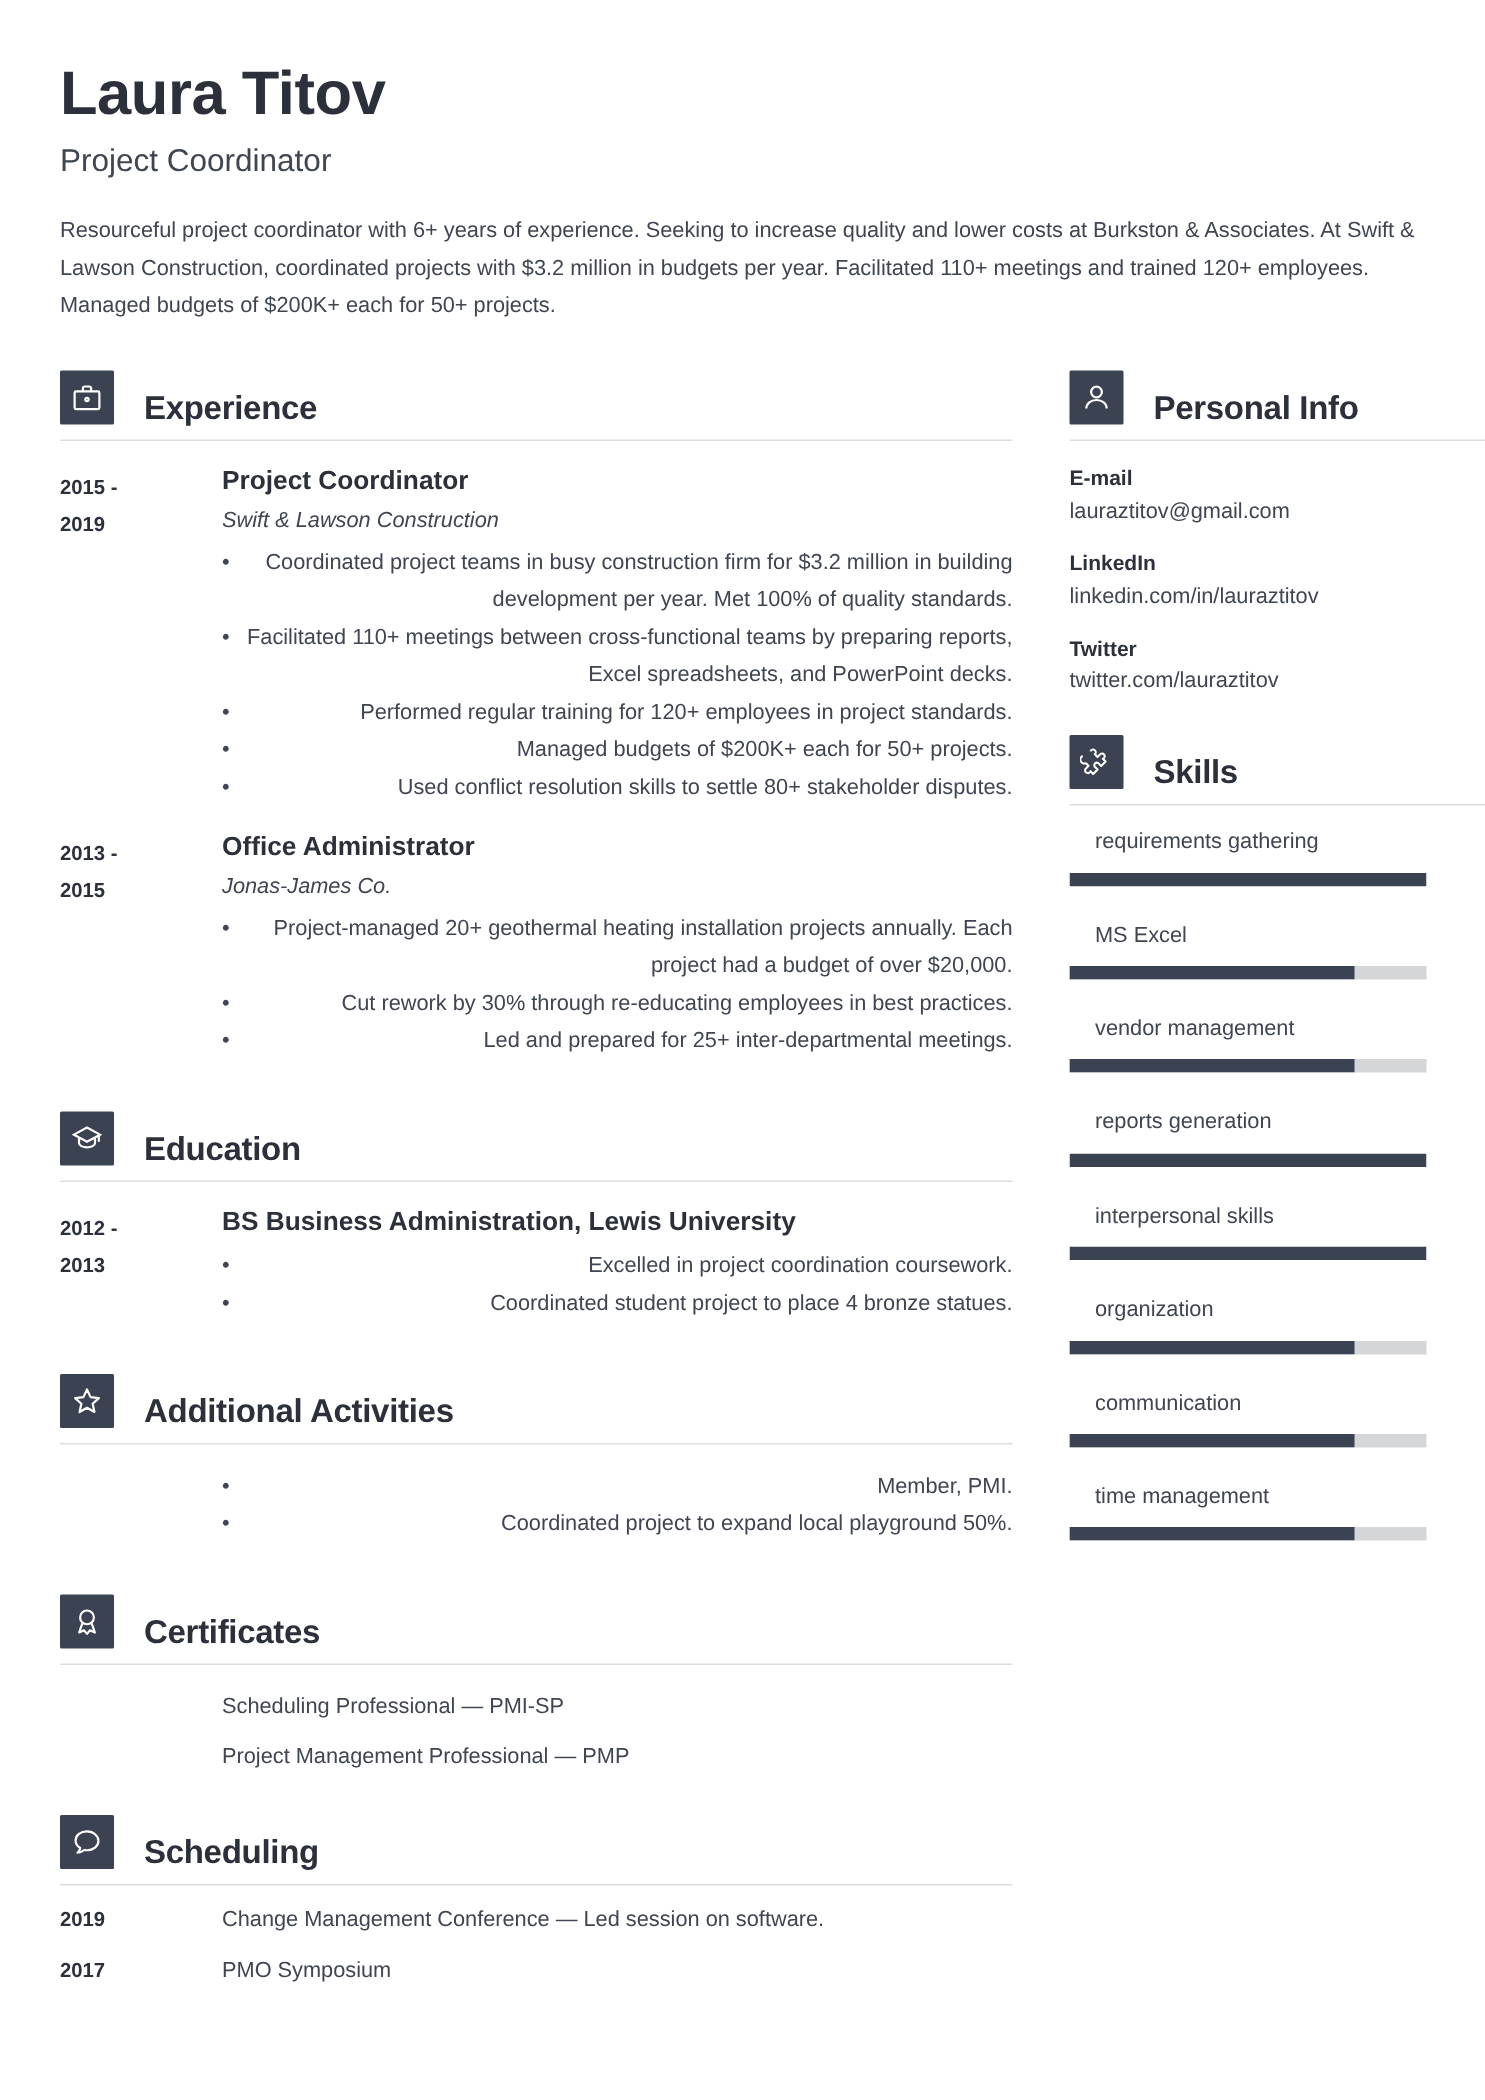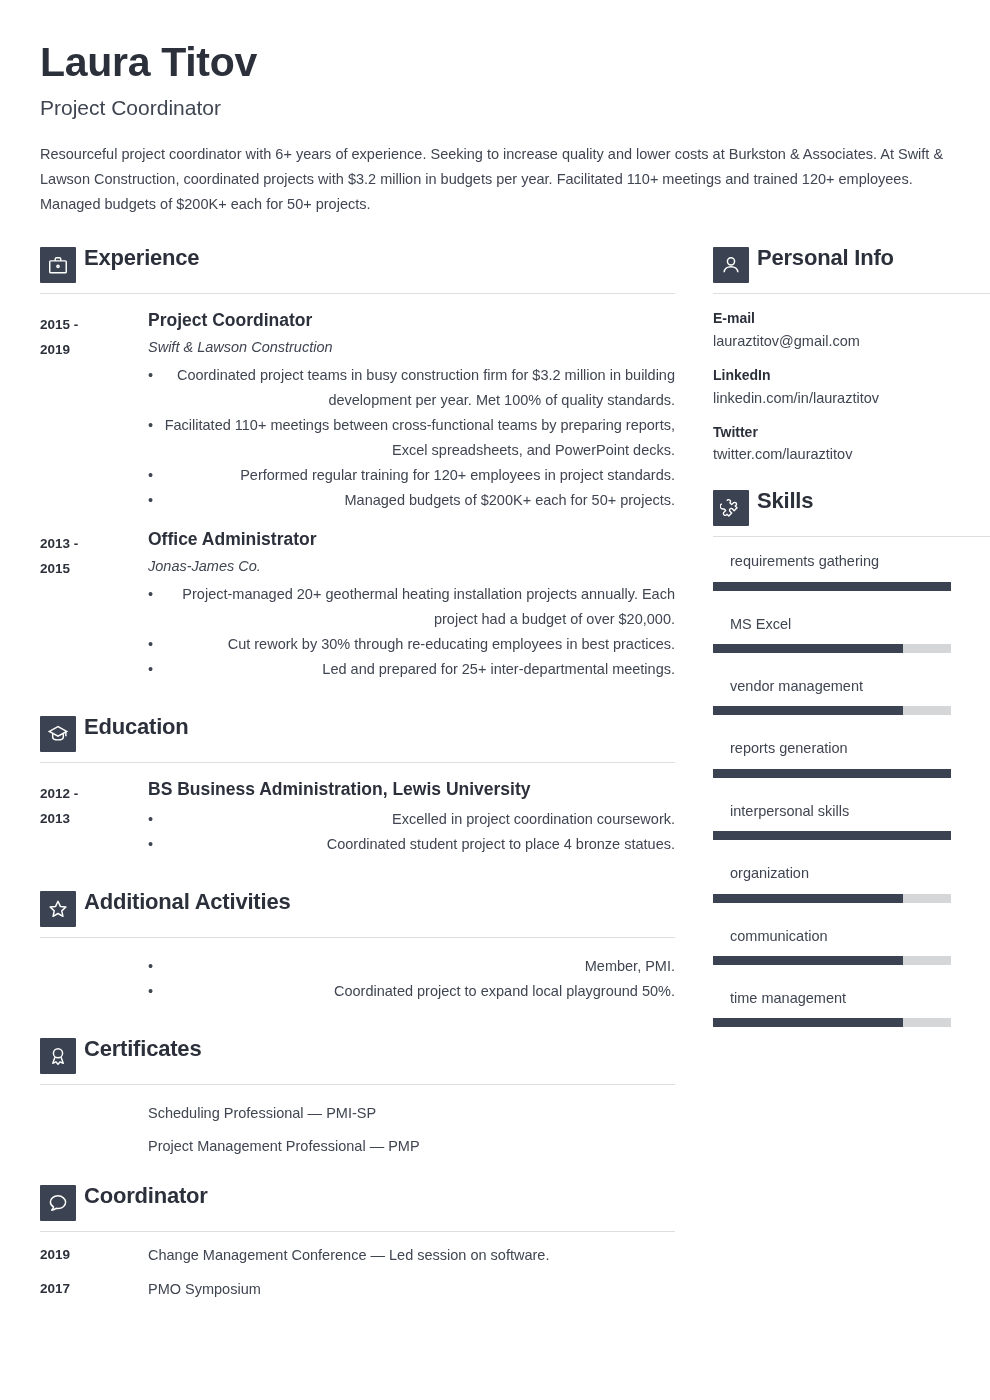--- a/index.html
+++ b/index.html
@@ -54,22 +54,22 @@
     margin-top: 22px;
     align-items: flex-start;
   }
   .col-main { width: 635px; flex: 0 0 635px; }
   .col-side { width: 278px; flex: 0 0 278px; margin-left: 38px; }
 
   
   .section { margin-bottom: 0; }
   .sec-head {
     display: flex;
-    align-items: flex-start;
-    gap: 8px;
+    align-items: flex-end;
+    gap: 20px;
     padding-top: 4px;
   }
   .sec-icon {
     width: 36px;
     height: 36px;
     background: #3b4251;
     flex: 0 0 36px;
     display: flex;
     align-items: center;
     justify-content: center;
@@ -231,20 +231,21 @@
             <span>2019</span>
           </div>
           <div class="entry-body">
             <div class="entry-role">Project Coordinator</div>
             <div class="entry-org">Swift &amp; Lawson Construction</div>
             <ul class="bullets">
               <li>Coordinated project teams in busy construction firm for $3.2 million in building development per year. Met 100% of quality standards.</li>
               <li>Facilitated 110+ meetings between cross-functional teams by preparing reports, Excel spreadsheets, and PowerPoint decks.</li>
               <li>Performed regular training for 120+ employees in project standards.</li>
               <li>Managed budgets of $200K+ each for 50+ projects.</li>
+              <li>Used conflict resolution skills to settle 80+ stakeholder disputes.</li>
             </ul>
           </div>
         </div>
 
         <div class="entry">
           <div class="entry-date">
             <span>2013 -</span>
             <span>2015</span>
           </div>
           <div class="entry-body">
@@ -338,21 +339,21 @@
 
       <div class="spacer-md"></div>
 
       <div class="section">
         <div class="sec-head">
           <span class="sec-icon">
             <svg width="22" height="22" viewBox="0 0 24 24" fill="none" stroke="#ffffff" stroke-width="1.6" stroke-linejoin="round">
               <path d="M12 4.2c-4.6 0-8.3 3-8.3 6.7 0 2.2 1.3 4.2 3.4 5.4-.2 1.4-.9 2.6-2 3.5 1.9-.2 3.6-.9 4.9-2 .6.1 1.3.2 2 .2 4.6 0 8.3-3 8.3-6.7s-3.7-7.1-8.3-7.1z"></path>
             </svg>
           </span>
-          <span class="sec-title">Coordinator</span>
+          <span class="sec-title">Scheduling</span>
         </div>
         <div class="sec-rule"></div>
 
         <div class="conf-row">
           <div class="entry-date">2019</div>
           <div class="conf-text">Change Management Conference — Led session on software.</div>
         </div>
         <div class="conf-row">
           <div class="entry-date">2017</div>
           <div class="conf-text">PMO Symposium</div>

